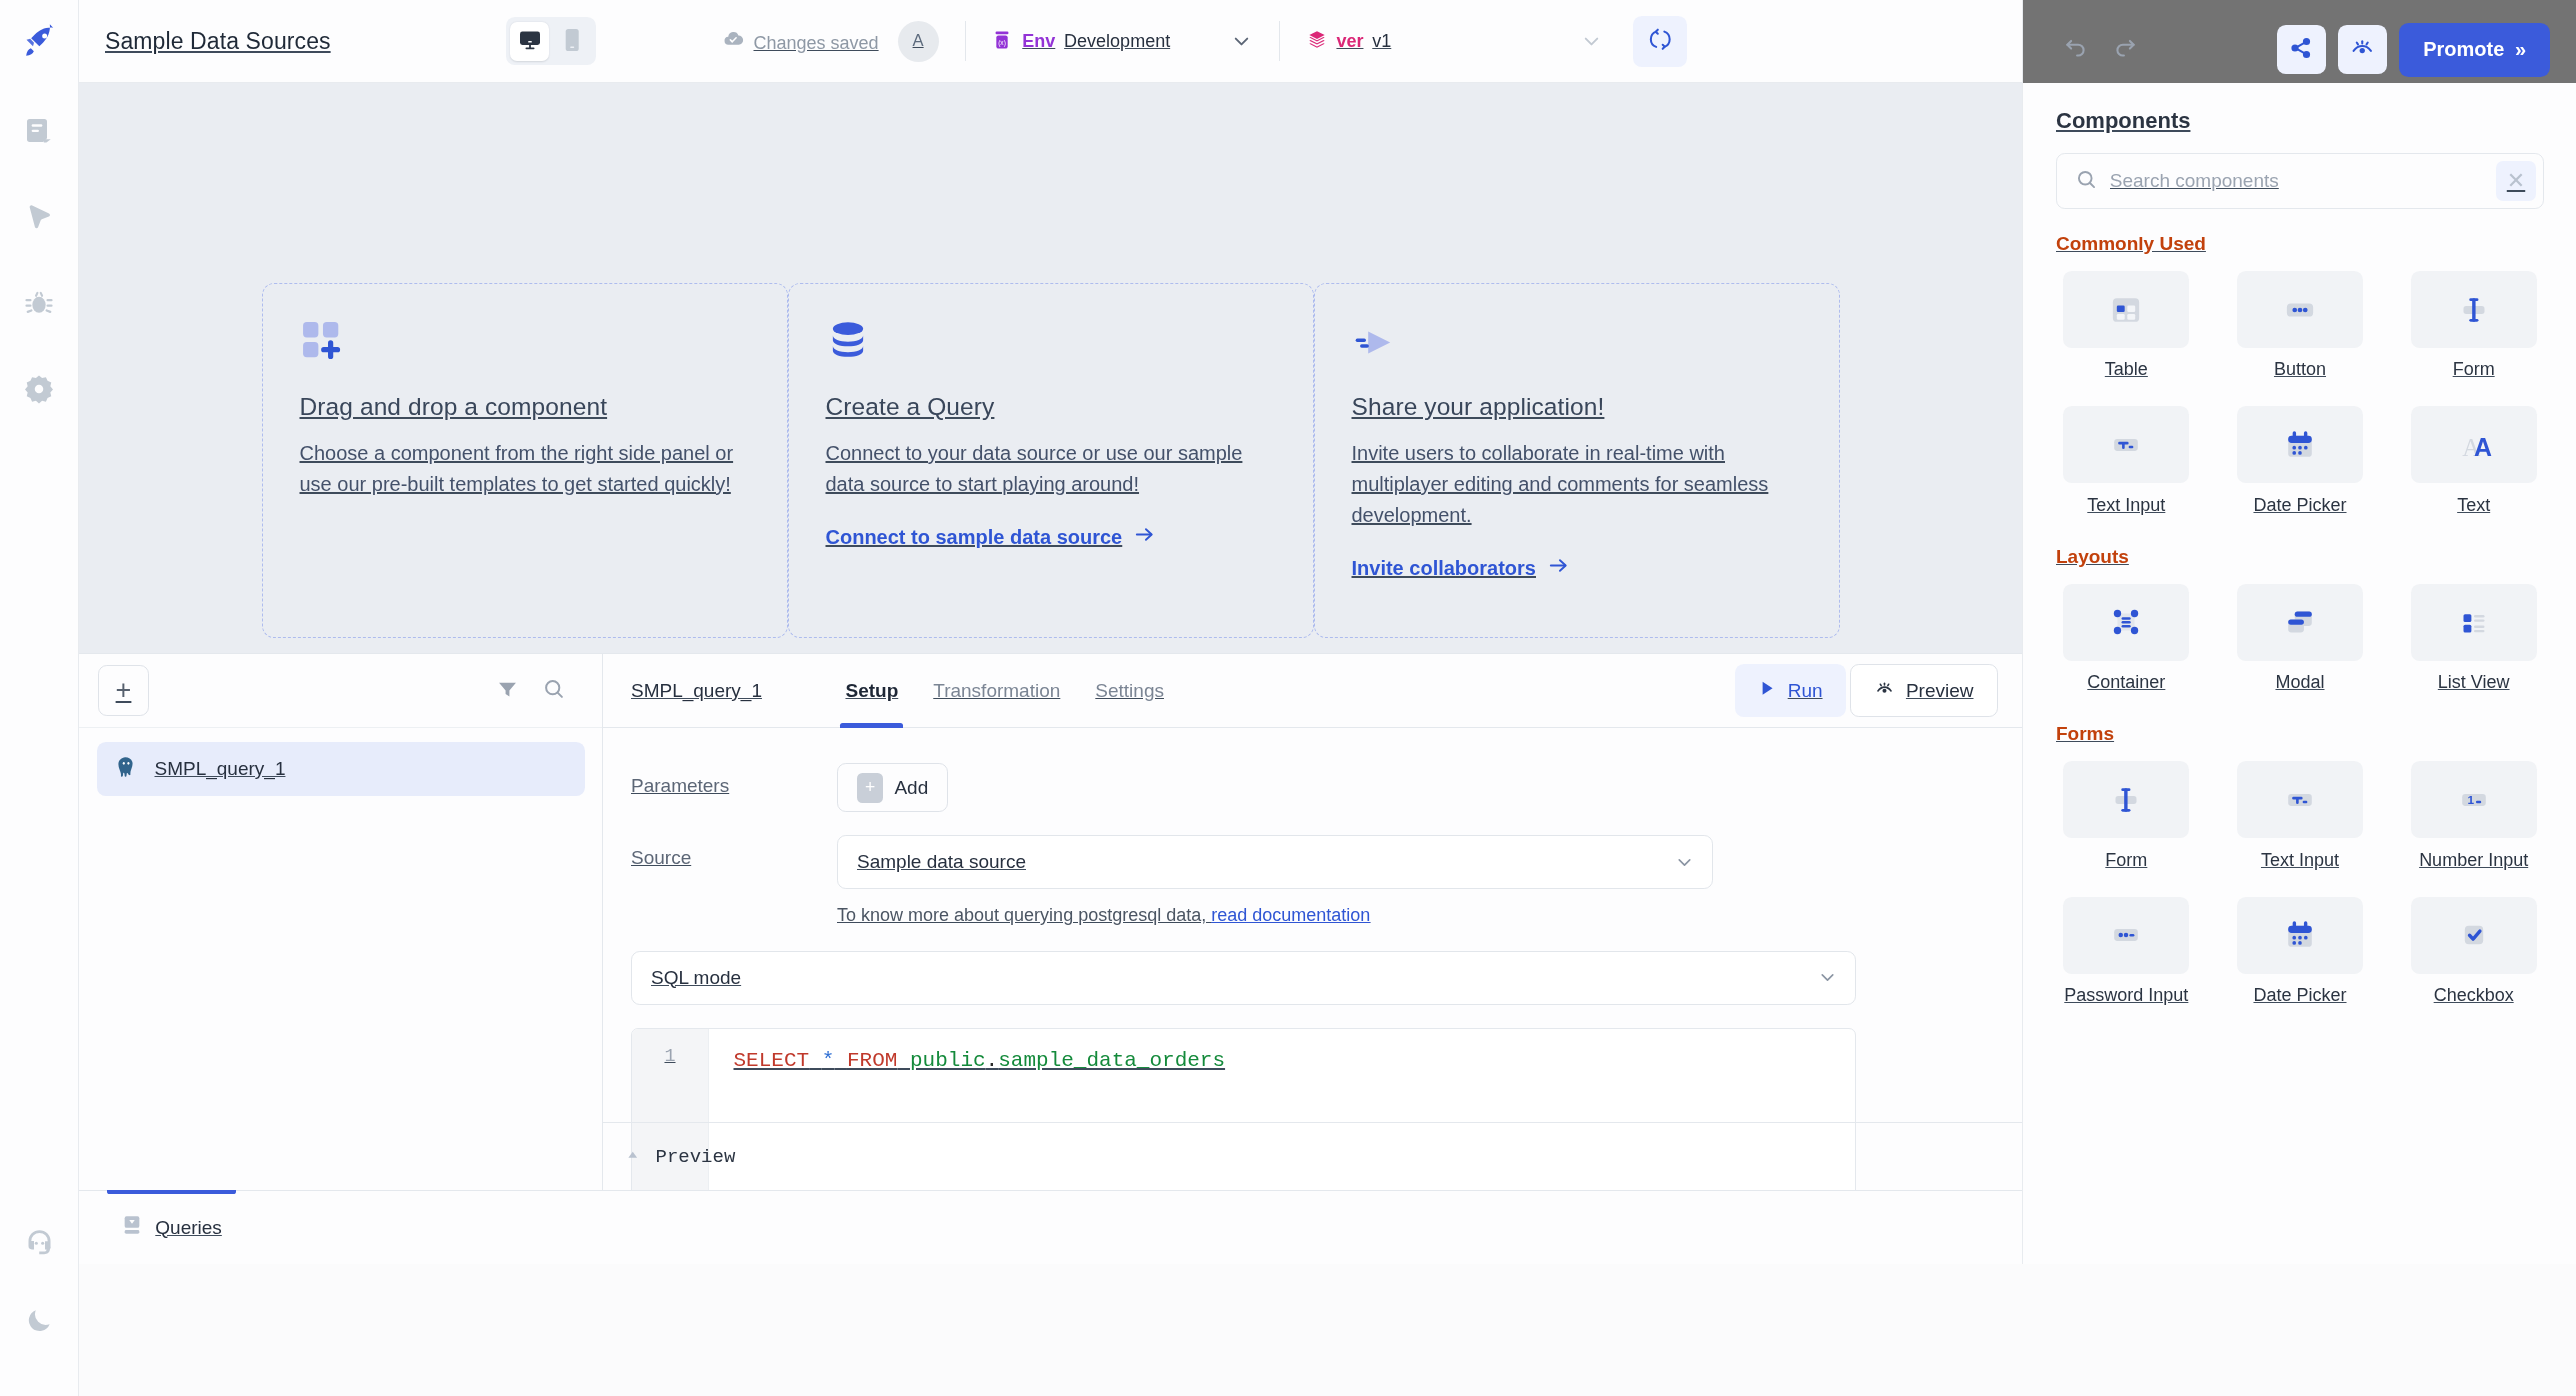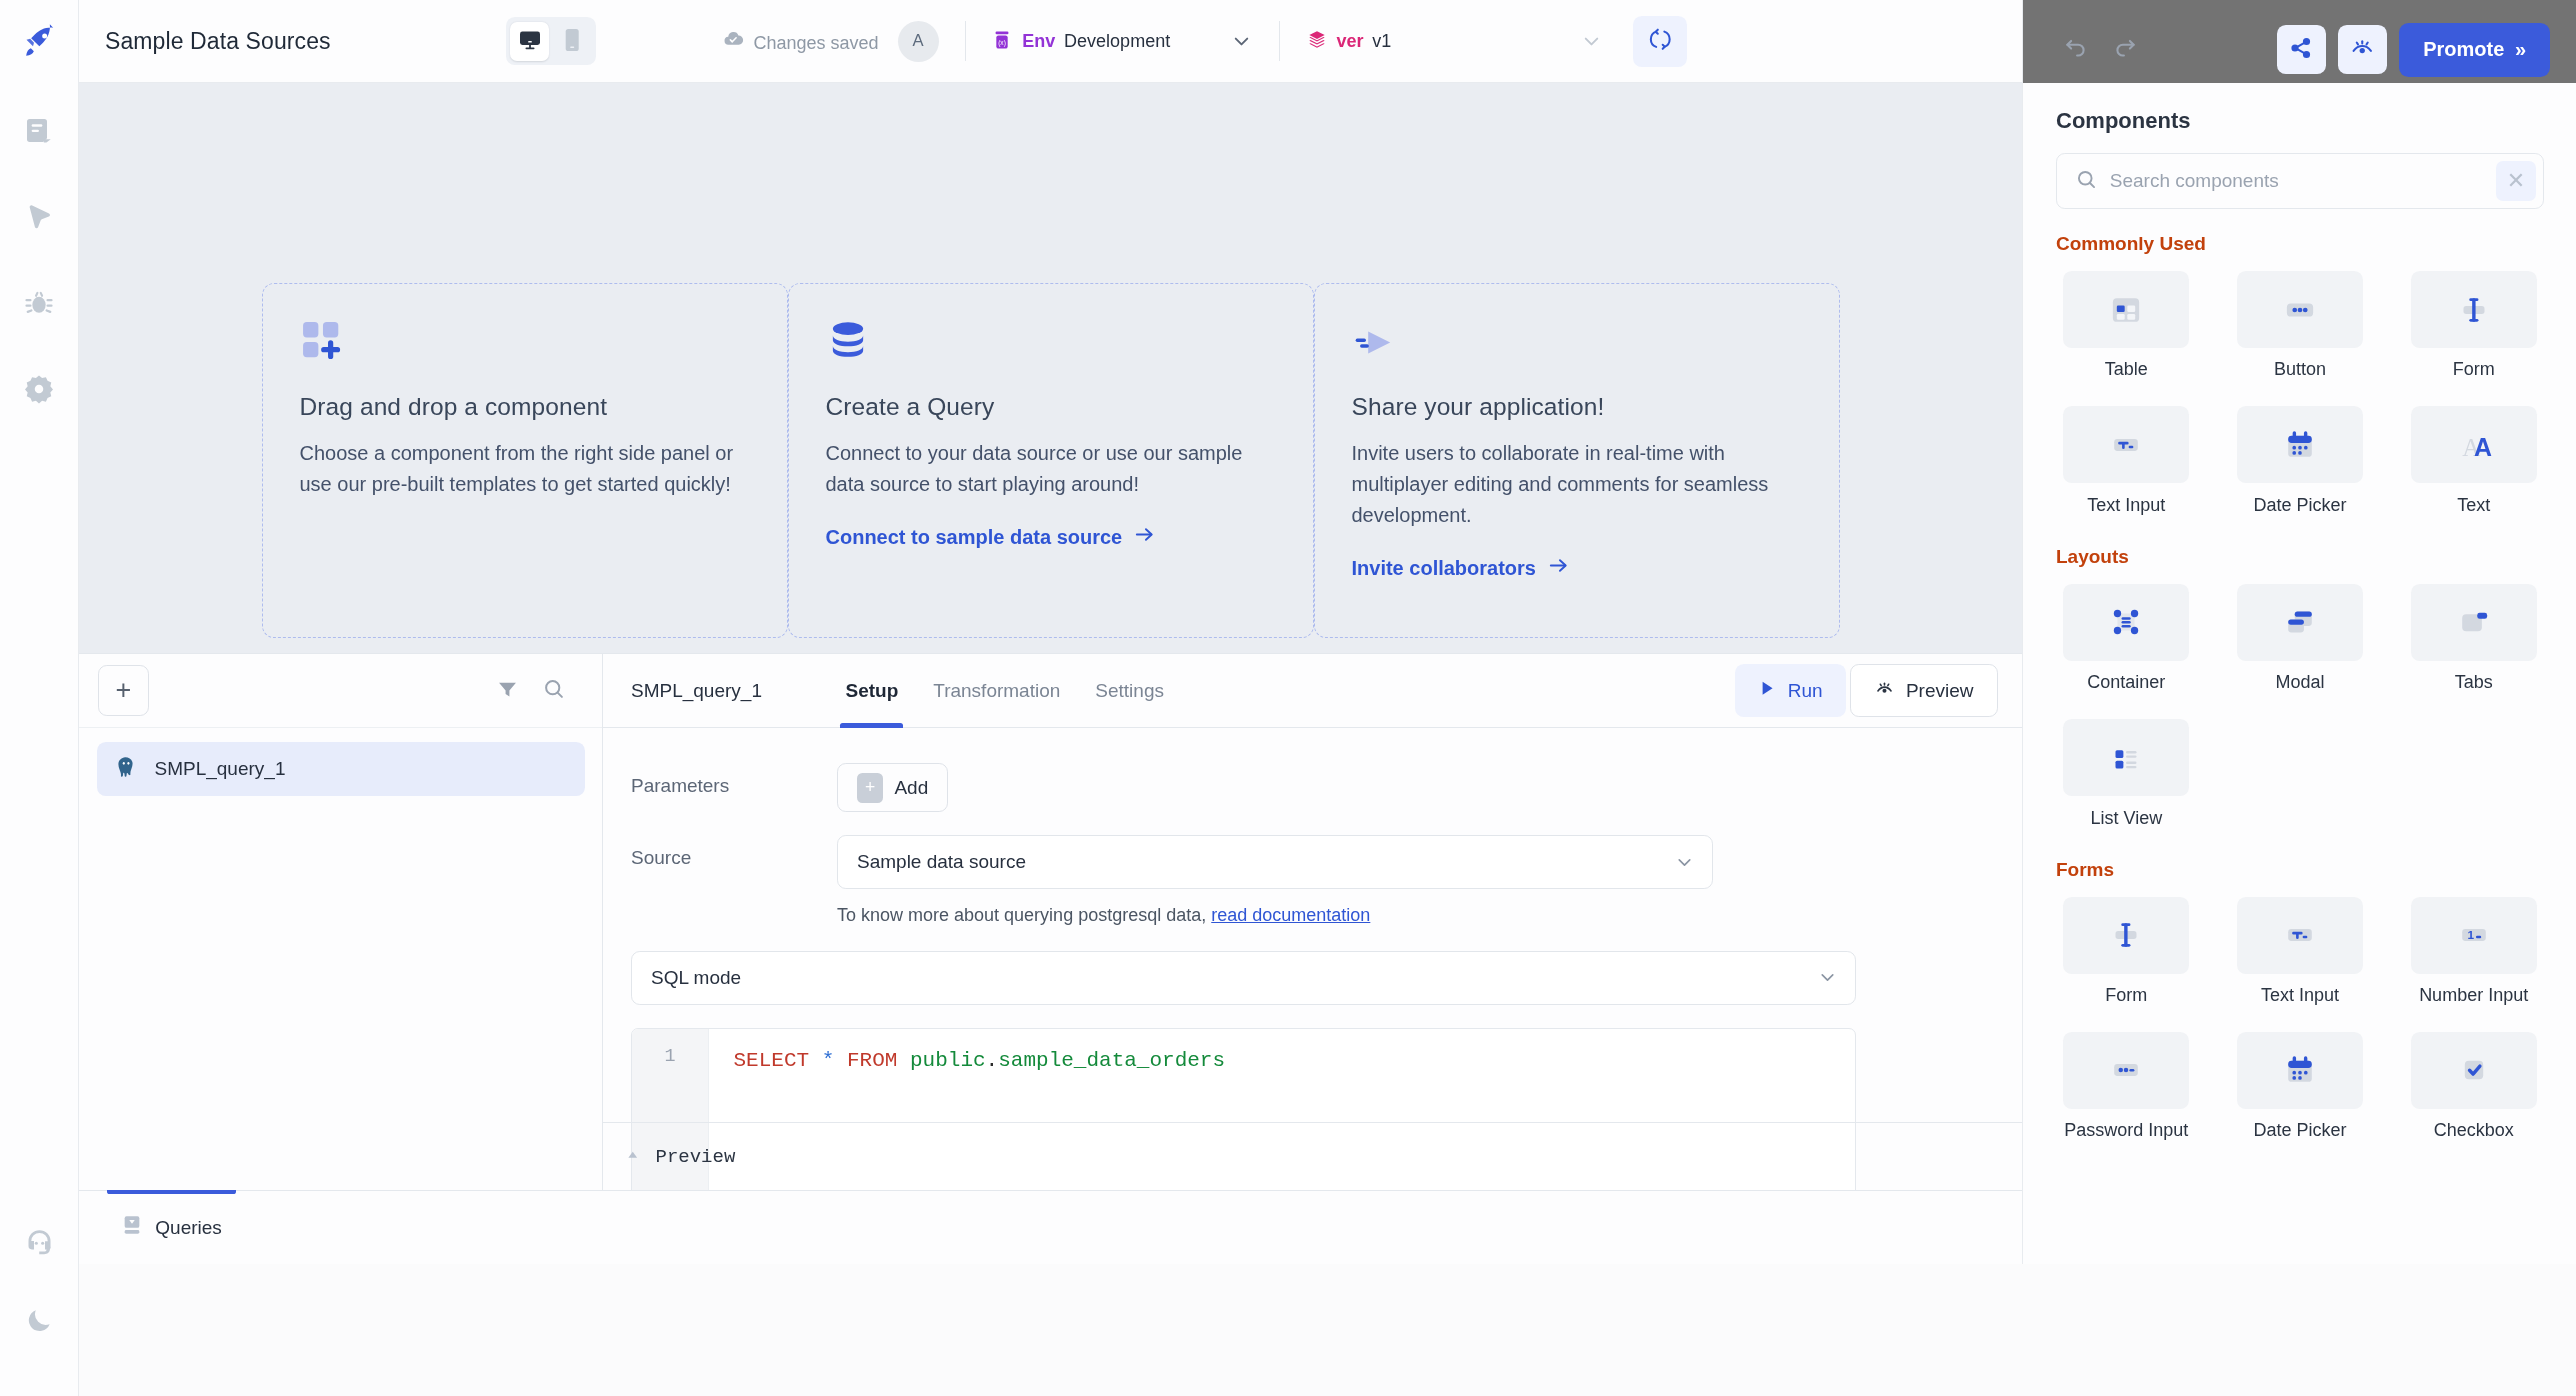--- a/index.html
+++ b/index.html
@@ -3,21 +3,21 @@
 <meta charset="utf-8">
 <style>
   * { box-sizing: border-box; margin: 0; padding: 0; }
   html, body {
     width: 2576px; height: 1397px;
     font-family: "Liberation Sans", sans-serif;
     background: #fbfbfc;
     overflow: hidden;
     color: #3e4b5b;
   }
-  .app { position: relative; width: 2576px; height: 1264px; display: flex; }
+  .app { position: relative; width: 2576px; height: 1264px; display: flex; text-decoration: underline; }
 
   
   .rail {
     width: 79px; height: 1397px; flex: 0 0 79px;
     background: #fdfdfe;
     border-right: 0.9px solid #e8ebef;
     display: flex; flex-direction: column; align-items: center;
     padding-top: 19px;
   }
   .rail-logo { width: 49px; height: 49px; display:flex; align-items:center; justify-content:center; margin-bottom: 39px; }
@@ -764,29 +764,20 @@
                 <rect x="12" y="8" width="13" height="4" rx="2" fill="#2f55d4"></rect>
                 <rect x="7" y="14" width="12" height="10" rx="2.4" fill="#d3d8e0"></rect>
                 <rect x="7" y="14" width="12" height="4" rx="2" fill="#2f55d4"></rect>
               </svg>
             </div>
             <div class="clabel">Modal</div>
           </div>
           <div class="citem">
             <div class="ctile">
               <svg width="42" height="42" viewBox="0 0 32 32">
-                <rect x="7" y="10" width="15" height="13" rx="3" fill="#d3d8e0"></rect>
-                <rect x="18.5" y="9" width="7.5" height="4.6" rx="1.8" fill="#2f55d4"></rect>
-              </svg>
-            </div>
-            <div class="clabel">Tabs</div>
-          </div>
-          <div class="citem">
-            <div class="ctile">
-              <svg width="42" height="42" viewBox="0 0 32 32">
                 <rect x="8" y="10" width="6" height="6" rx="1.2" fill="#2f55d4"></rect>
                 <rect x="8" y="18" width="6" height="6" rx="1.2" fill="#2f55d4"></rect>
                 <rect x="16" y="10.6" width="8" height="1.9" rx=".95" fill="#d3d8e0"></rect>
                 <rect x="16" y="14" width="8" height="1.9" rx=".95" fill="#d3d8e0"></rect>
                 <rect x="16" y="18.6" width="8" height="1.9" rx=".95" fill="#d3d8e0"></rect>
                 <rect x="16" y="22" width="8" height="1.9" rx=".95" fill="#d3d8e0"></rect>
               </svg>
             </div>
             <div class="clabel">List View</div>
           </div>

